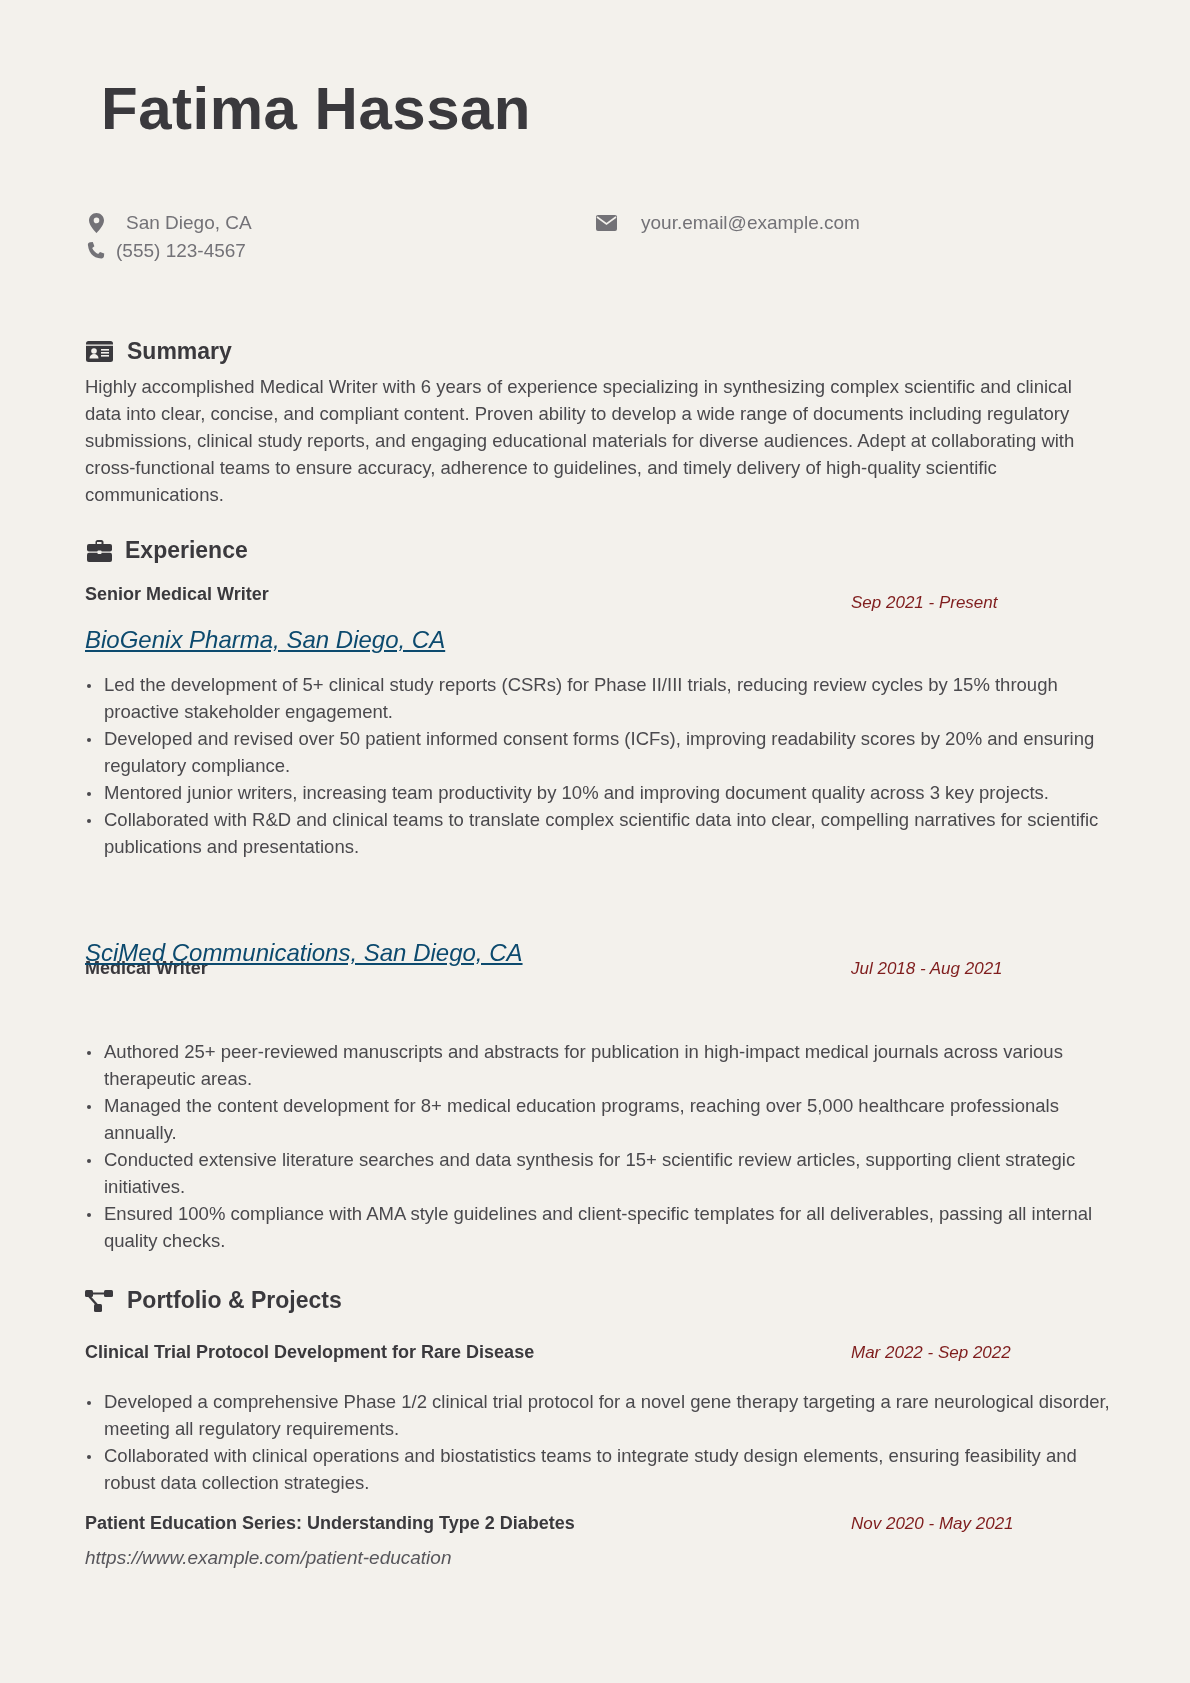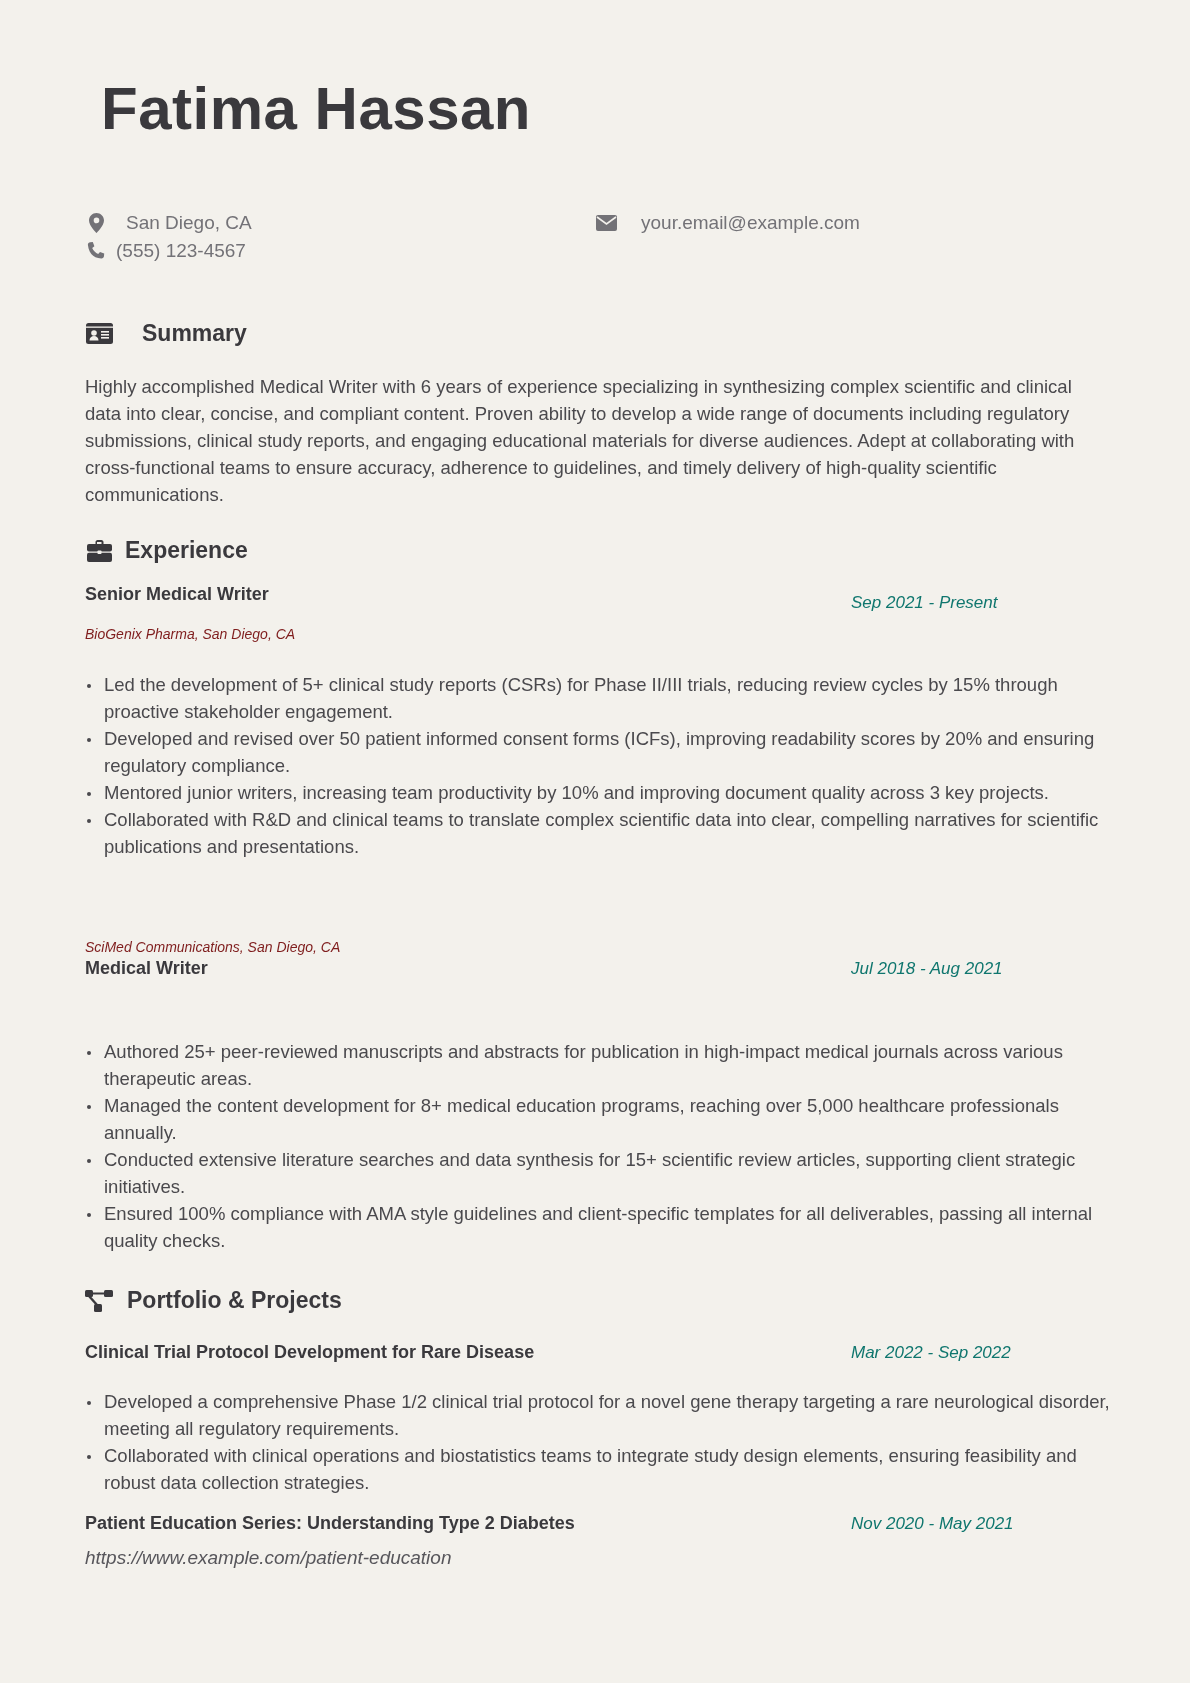--- a/index.html
+++ b/index.html
@@ -30,22 +30,22 @@
 
   .section-head { position: absolute; left: 0; display: flex; align-items: center; font-size: 23px; font-weight: bold; color: #3a393d; }
   .section-head .ic { width: 28px; height: 24px; display: inline-flex; align-items: center; justify-content: center; margin-right: 14px; }
 
   .summary-text {
     position: absolute; left: 0; top: 373px; width: 1020px;
     font-size: 18.5px; line-height: 27px; color: #4a494d; margin: 0;
   }
 
   .job-title { position: absolute; left: 0; font-size: 18px; font-weight: bold; color: #3a393d; }
-  .job-date { position: absolute; left: 766px; font-size: 17px; font-style: italic; color: #0f766e; }
-  .job-org { position: absolute; left: 0; font-size: 14px; font-style: italic; color: #7f1d1d; }
+  .job-date { position: absolute; left: 766px; font-size: 17px; font-style: italic; color: #7f1d1d; }
+  .job-org { position: absolute; left: 0; font-size: 24px; font-style: italic; color: #0c4a6e; text-decoration: underline; }
 
   ul.bullets {
     position: absolute; left: 0; width: 1025px; margin: 0; padding: 0; list-style: none;
     font-size: 18.5px; line-height: 27px; color: #4a494d;
   }
   ul.bullets li { position: relative; padding-left: 19px; }
   ul.bullets li::before {
     content: ""; position: absolute; left: 2px; top: 13px;
     width: 4px; height: 4px; border-radius: 50%; background: #4a494d;
   }
@@ -77,21 +77,21 @@
   <div class="contact-row c-mail">
     <span class="ic">
       <svg width="21" height="16" viewBox="0 0 21 16">
           <rect x="0" y="0" width="21" height="16" rx="2" fill="#737277"></rect>
           <path d="M1 2l9.5 7L20 2" stroke="#f3f1ec" stroke-width="1.6" fill="none"></path>
         </svg>
     </span>
     <span class="txt">your.email@example.com</span>
   </div>
 
-  <div class="section-head" style="top:320px;gap:15px;">
+  <div class="section-head" style="top:338px;">
     <span class="ic">
       <svg width="27" height="21" viewBox="0 0 27 21">
           <rect x="0" y="0" width="27" height="21" rx="2.5" fill="#3a393d"></rect>
           <rect x="0" y="3.5" width="27" height="1.3" fill="#f3f1ec"></rect>
           <circle cx="8" cy="10" r="2.8" fill="#f3f1ec"></circle>
           <path d="M3.5 17.5c0-3 2-4.5 4.5-4.5s4.5 1.5 4.5 4.5z" fill="#f3f1ec"></path>
           <rect x="15" y="8" width="8" height="1.6" fill="#f3f1ec"></rect>
           <rect x="15" y="11" width="8" height="1.6" fill="#f3f1ec"></rect>
           <rect x="15" y="14" width="8" height="1.6" fill="#f3f1ec"></rect>
         </svg>

